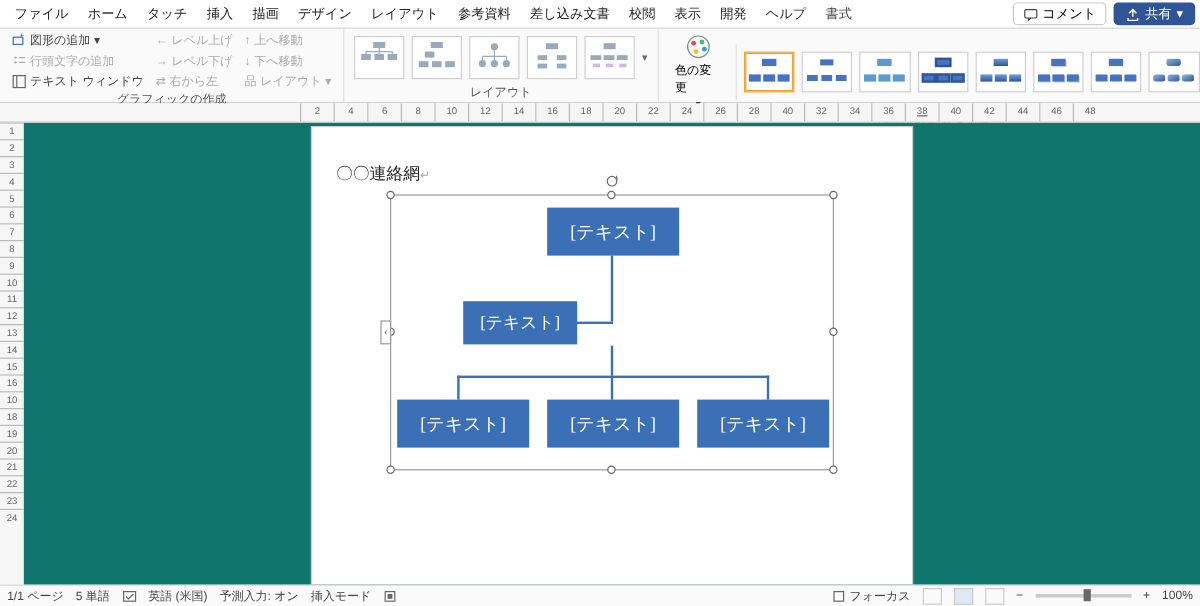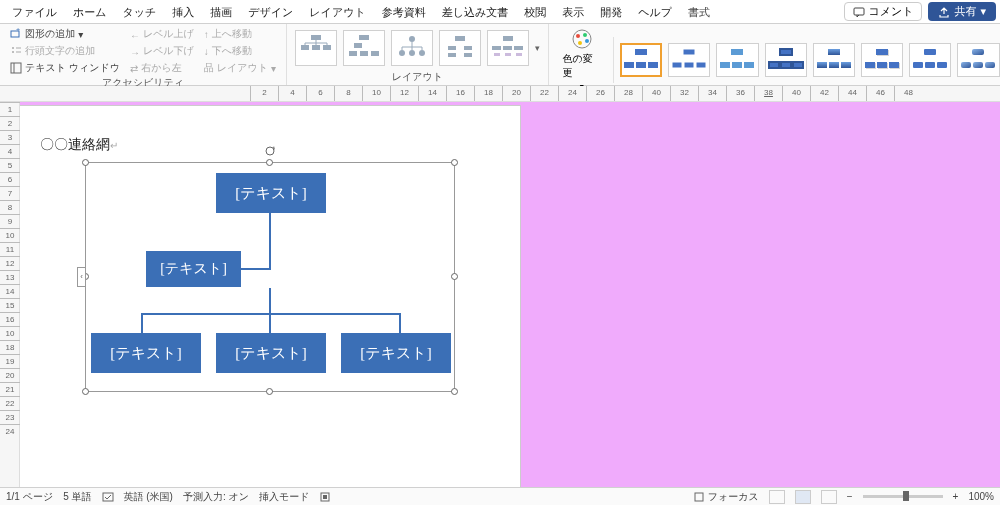--- a/index.html
+++ b/index.html
@@ -25,21 +25,21 @@
 .style-thumb { width: 44px; height: 34px; border: 1px solid #d0d0d0; background: #fff; cursor: pointer; display: flex; align-items: center; justify-content: center; }
 .style-thumb.sel { border: 1px solid #f0a030; box-shadow: 0 0 0 1px #f0a030 inset; }
 .style-thumb svg { width: 38px; height: 28px; }
 .ruler-h { height: 16px; background: #f6f6f6; border-bottom: 1px solid #ddd; position: relative; font-size: 8px; color: #666; overflow: hidden; }
 .ruler-h .ticks { position: absolute; left: 250px; top: 0; display: flex; }
 .ruler-h .tick { width: 14px; text-align: center; border-left: 1px solid #bbb; height: 16px; line-height: 10px; padding-top: 2px; }
 .workspace { display: flex; height: 385px; }
 .ruler-v { width: 20px; background: #f6f6f6; border-right: 1px solid #ddd; position: relative; font-size: 8px; color: #666; }
 .ruler-v .ticks { position: absolute; top: 0; left: 0; }
 .ruler-v .tick { height: 14px; width: 20px; text-align: center; border-top: 1px solid #bbb; line-height: 14px; }
-.canvas-area { flex: 1; background: #f0abfc; display: flex; overflow: auto; padding-top: 4px; }
+.canvas-area { flex: 1; background: #0f766e; display: flex; justify-content: center; overflow: auto; padding-top: 4px; }
 .page { width: 500px; background: #fff; box-shadow: 0 0 0 1px #ccc; padding: 30px 20px; position: relative; }
 .doc-title { font-size: 14px; color: #222; margin-bottom: 8px; }
 .smartart-frame { position: relative; width: 370px; height: 230px; border: 1px solid #999; margin: 0 auto; }
 .handle { position: absolute; width: 7px; height: 7px; background: #fff; border: 1px solid #666; border-radius: 50%; }
 .handle.tl { top: -4px; left: -4px; } .handle.tr { top: -4px; right: -4px; }
 .handle.bl { bottom: -4px; left: -4px; } .handle.br { bottom: -4px; right: -4px; }
 .handle.tm { top: -4px; left: 50%; margin-left: -4px; } .handle.bm { bottom: -4px; left: 50%; margin-left: -4px; }
 .handle.ml { top: 50%; left: -4px; margin-top: -4px; } .handle.mr { top: 50%; right: -4px; margin-top: -4px; }
 .rotate-handle { position: absolute; top: -18px; left: 50%; margin-left: -6px; width: 12px; height: 12px; }
 .sa-box { position: absolute; background: #3b6fb6; color: #fff; display: flex; align-items: center; justify-content: center; font-size: 15px; font-family: "Yu Mincho", serif; }
@@ -116,21 +116,21 @@
         <span class="rb-item disabled">← <span>レベル上げ</span></span>
         <span class="rb-item disabled">→ <span>レベル下げ</span></span>
         <span class="rb-item disabled">⇄ <span>右から左</span></span>
       </div>
       <div class="rb-col">
         <span class="rb-item disabled">↑ <span>上へ移動</span></span>
         <span class="rb-item disabled">↓ <span>下へ移動</span></span>
         <span class="rb-item disabled">品 <span>レイアウト</span> ▾</span>
       </div>
     </div>
-    <div class="group-label">アクセシビリティ</div>
+    <div class="group-label">グラフィックの作成</div>
   </div>
 
   <div class="group">
     <div class="group-body">
       <div class="layout-thumb">
           <svg>
             <rect x="13" y="2" width="10" height="5" fill="#9ab"></rect>
             <rect x="3" y="12" width="8" height="5" fill="#9ab"></rect>
             <rect x="14" y="12" width="8" height="5" fill="#9ab"></rect>
             <rect x="25" y="12" width="8" height="5" fill="#9ab"></rect>

